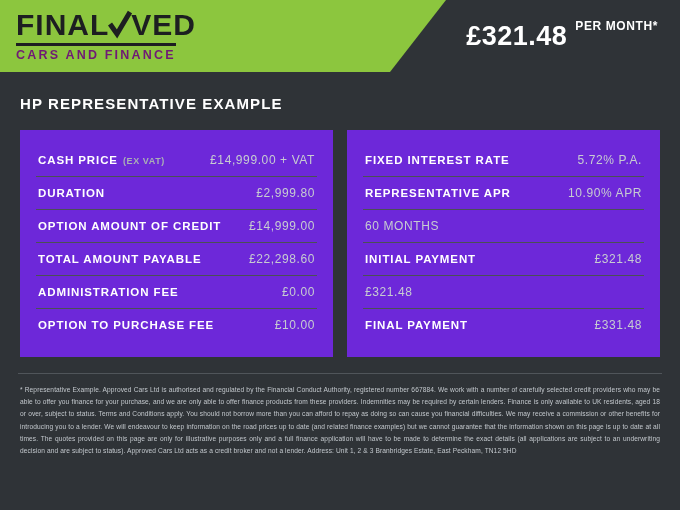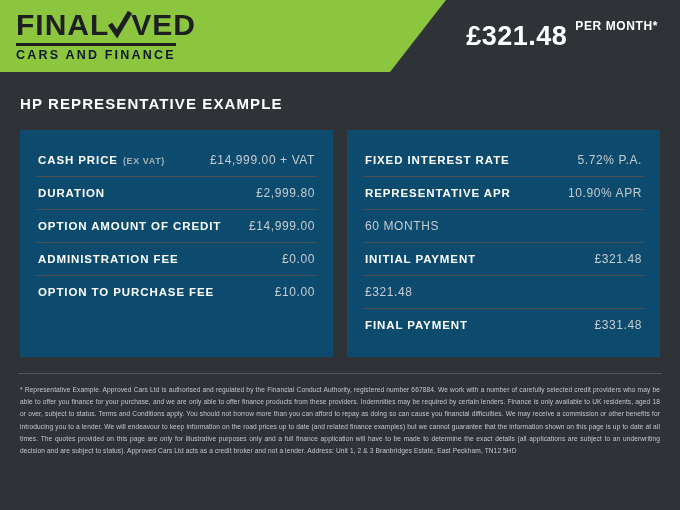--- a/index.html
+++ b/index.html
@@ -47,21 +47,21 @@
   .logo-top .tick-wrap svg {
     position: absolute;
     left: -1px;
     top: 0px;
   }
   .logo-sub {
     margin-top: 3px;
     font-size: 12.5px;
     font-weight: bold;
     letter-spacing: 2.2px;
-    color: #0f172a;
+    color: #701a75;
     border-top: 3px solid #1d1f21;
     padding-top: 3px;
     display: inline-block;
   }
   .price-panel {
     position: absolute;
     right: 0;
     top: 0;
     bottom: 0;
     width: 290px;
@@ -99,21 +99,21 @@
   }
 
   
   .panels {
     display: flex;
     gap: 14px;
     padding: 18px 20px 0 20px;
   }
   .panel {
     flex: 1;
-    background: #0c4a6e;
+    background: #6d28d9;
     padding: 14px 16px 16px 16px;
   }
   .row {
     display: flex;
     align-items: baseline;
     justify-content: space-between;
     padding: 9px 2px;
     border-bottom: 1px solid #4b5055;
   }
   .panel .row:last-child { border-bottom: none; gap: 22px; }
@@ -184,20 +184,24 @@
     </div>
     <div class="row">
       <span class="row-label">DURATION</span>
       <span class="row-value">£2,999.80</span>
     </div>
     <div class="row">
       <span class="row-label">OPTION AMOUNT OF CREDIT</span>
       <span class="row-value">£14,999.00</span>
     </div>
     <div class="row">
+      <span class="row-label">TOTAL AMOUNT PAYABLE</span>
+      <span class="row-value">£22,298.60</span>
+    </div>
+    <div class="row">
       <span class="row-label">ADMINISTRATION FEE</span>
       <span class="row-value">£0.00</span>
     </div>
     <div class="row">
       <span class="row-label">OPTION TO PURCHASE FEE</span>
       <span class="row-value">£10.00</span>
     </div>
   </div>
 
   <div class="panel">

